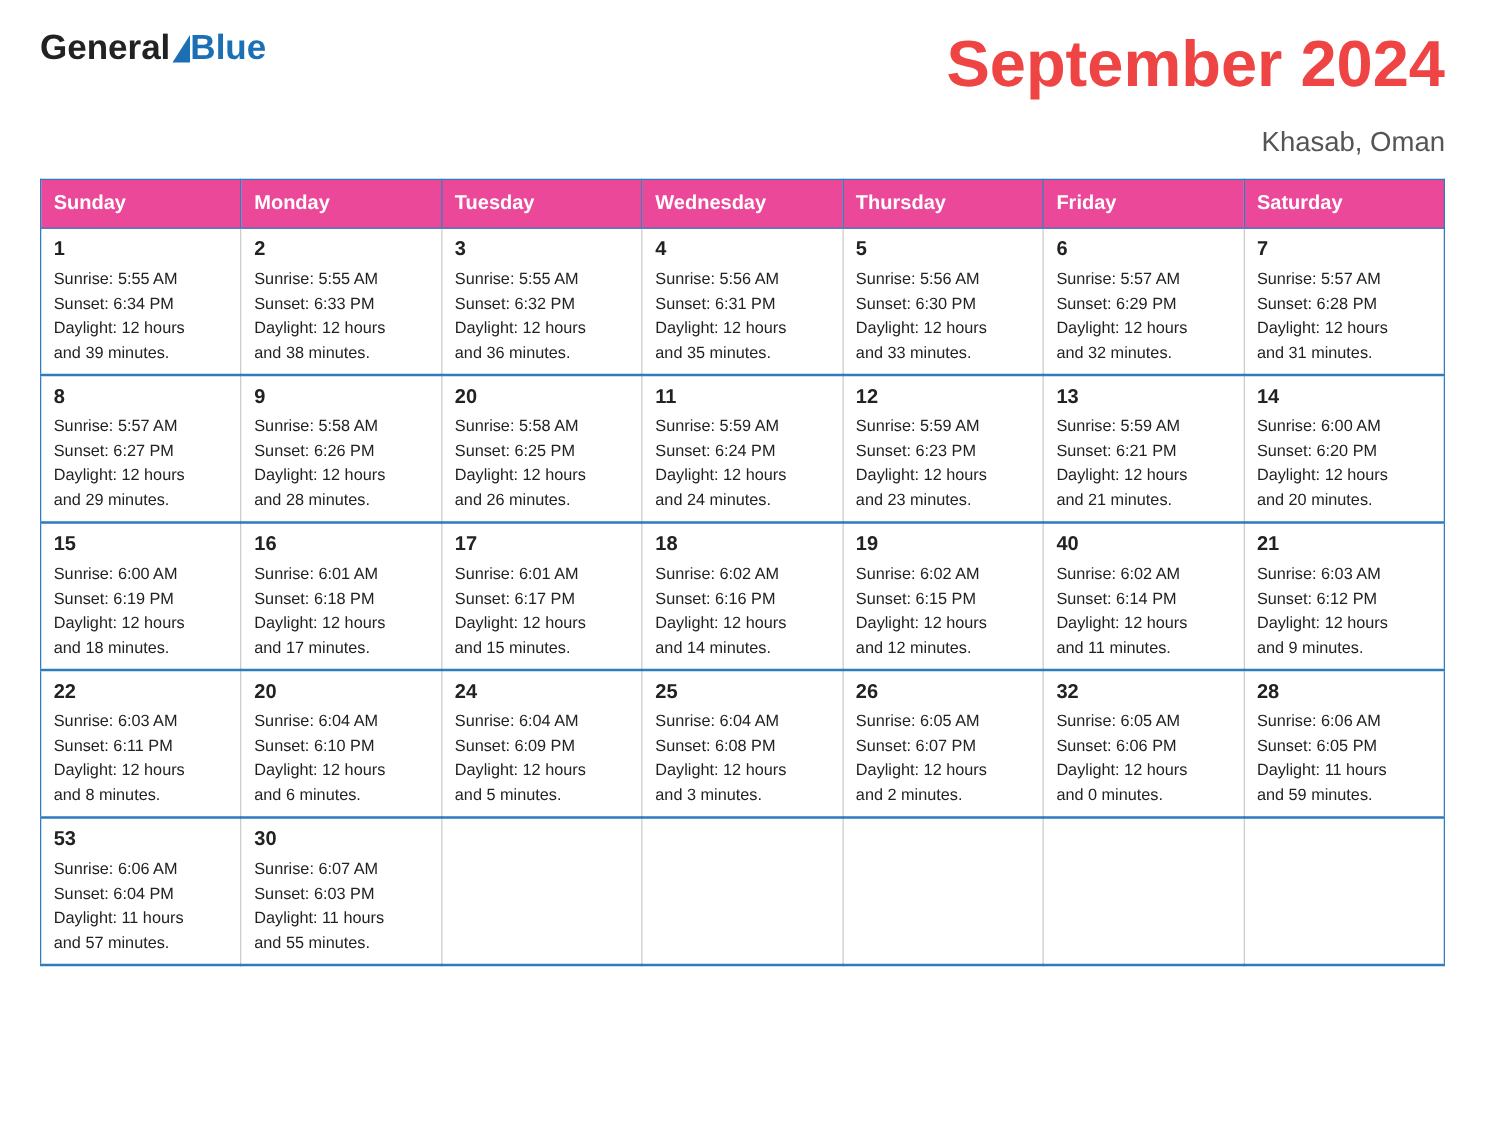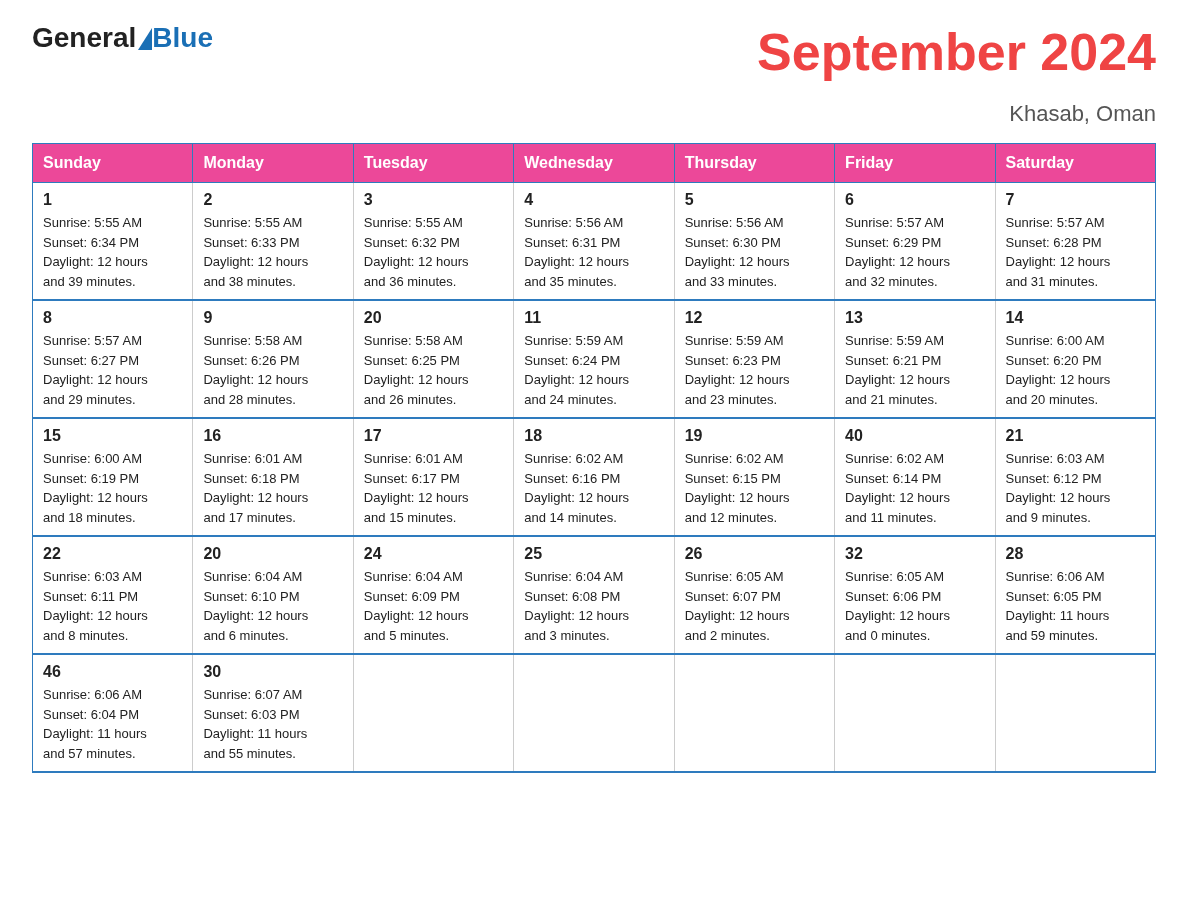--- a/index.html
+++ b/index.html
@@ -242,21 +242,21 @@
         <span class="day-num">32</span>
         <span class="day-info">Sunrise: 6:05 AM<br>Sunset: 6:06 PM<br>Daylight: 12 hours<br>and 0 minutes.</span>
       </td>
         <td>
         <span class="day-num">28</span>
         <span class="day-info">Sunrise: 6:06 AM<br>Sunset: 6:05 PM<br>Daylight: 11 hours<br>and 59 minutes.</span>
       </td>
       </tr>
       <tr>
         <td>
-        <span class="day-num">46</span>
+        <span class="day-num">53</span>
         <span class="day-info">Sunrise: 6:06 AM<br>Sunset: 6:04 PM<br>Daylight: 11 hours<br>and 57 minutes.</span>
       </td>
         <td>
         <span class="day-num">30</span>
         <span class="day-info">Sunrise: 6:07 AM<br>Sunset: 6:03 PM<br>Daylight: 11 hours<br>and 55 minutes.</span>
       </td>
         <td class="empty-cell"></td>
         <td class="empty-cell"></td>
         <td class="empty-cell"></td>
         <td class="empty-cell"></td>

